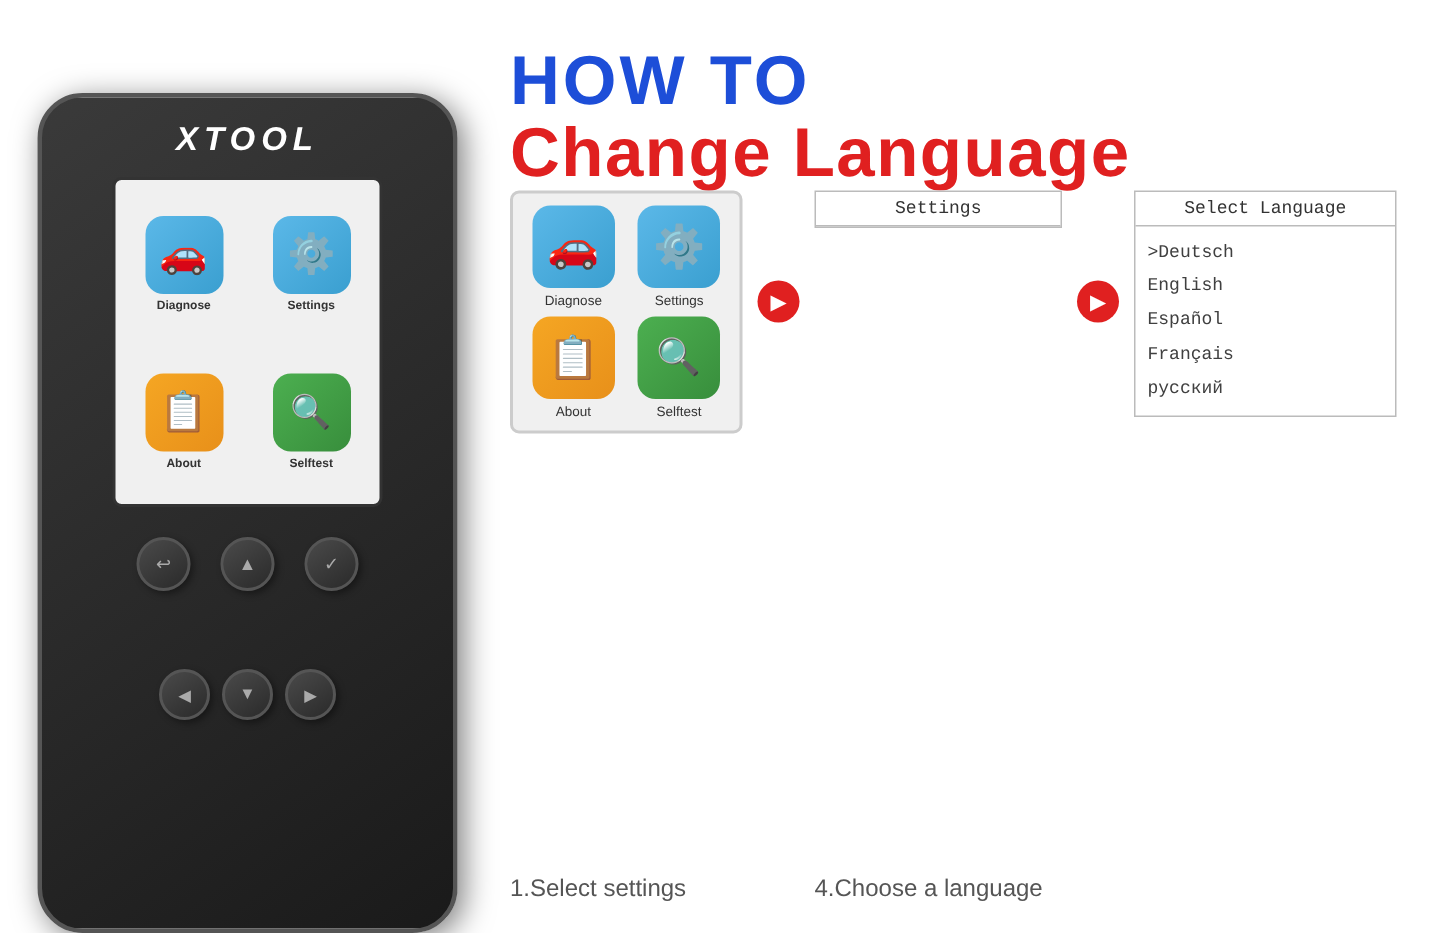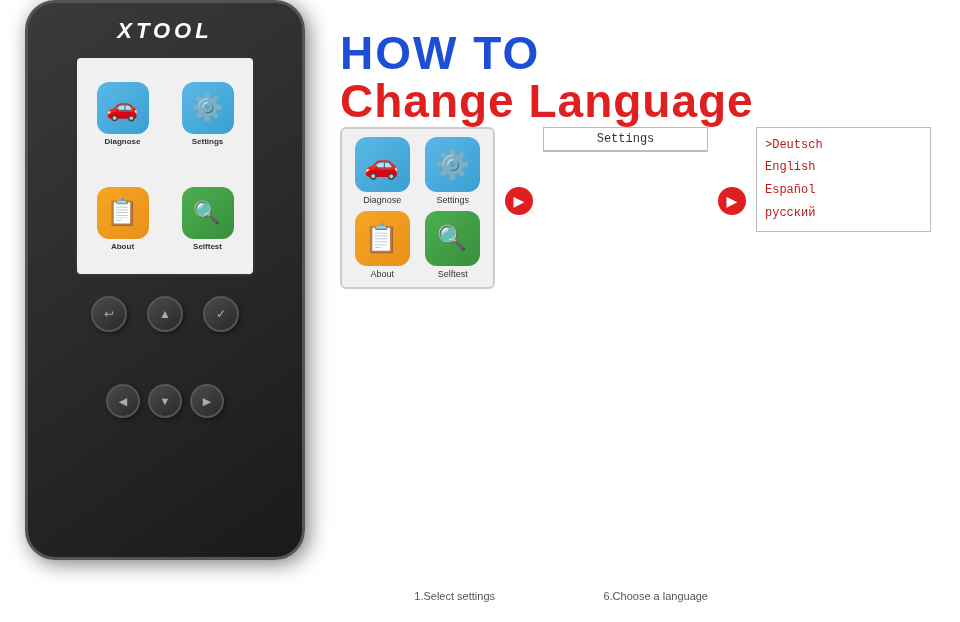--- a/index.html
+++ b/index.html
@@ -12,21 +12,21 @@
       display: flex;
       align-items: center;
       justify-content: flex-start;
     }
 
     
     .device-section {
       width: 330px;
       height: 622px;
       display: flex;
-      align-items: flex-start;
+      align-items: flex-end;
       justify-content: center;
       flex-shrink: 0;
     }
 
     .device {
       width: 280px;
       height: 560px;
       background: linear-gradient(145deg, #3a3a3a, #1a1a1a);
       border-radius: 30px;
       border: 3px solid #555;
@@ -264,21 +264,21 @@
       text-align: center;
       border-bottom: 1px solid #bbb;
       padding: 4px;
       font-size: 12px;
       color: #333;
     }
 
     .language-panel-body {
       padding: 6px 8px;
       line-height: 1.9;
-      color: #b91c1c;
+      color: #404040;
     }
 
     
     .arrow-icon {
       width: 28px;
       height: 28px;
       background: #e02020;
       border-radius: 50%;
       display: flex;
       align-items: center;
@@ -291,23 +291,23 @@
 
     
     .steps-labels {
       display: flex;
       align-items: center;
       margin-top: 12px;
       gap: 0;
     }
 
     .step-label {
-      font-size: 11px;
+      font-size: 16px;
       color: #555;
-      text-align: right;
+      text-align: left;
     }
 
     .step-label-1 { width: 155px; }
     .step-arrow-spacer { width: 48px; display: flex; justify-content: center; }
     .step-label-2 { width: 165px; }
     .step-arrow-spacer2 { width: 48px; display: flex; justify-content: center; }
     .step-label-3 { width: 175px; }
   </style>
 </head>
 <body>
@@ -406,30 +406,32 @@
 
     <div class="arrow-icon">▶</div>
 
     <div class="settings-panel">
       <div class="settings-panel-header">Settings</div>
     </div>
 
     <div class="arrow-icon">▶</div>
 
     <div class="language-panel">
+      <div class="language-panel-header">Select Language</div>
       <div class="language-panel-body">
         <div>&gt;Deutsch</div>
         <div>English</div>
         <div>Español</div>
+        <div>Français</div>
         <div>русский</div>
       </div>
     </div>
 
   </div>
 
   <div class="steps-labels">
     <div class="step-label step-label-1">1.Select settings</div>
     <div class="step-arrow-spacer"></div>
-    <div class="step-label step-label-2">6.Choose a language</div>
+    <div class="step-label step-label-2">4.Choose a language</div>
     <div class="step-arrow-spacer2"></div>
   </div>
 
 </div>
 
 </body></html>

